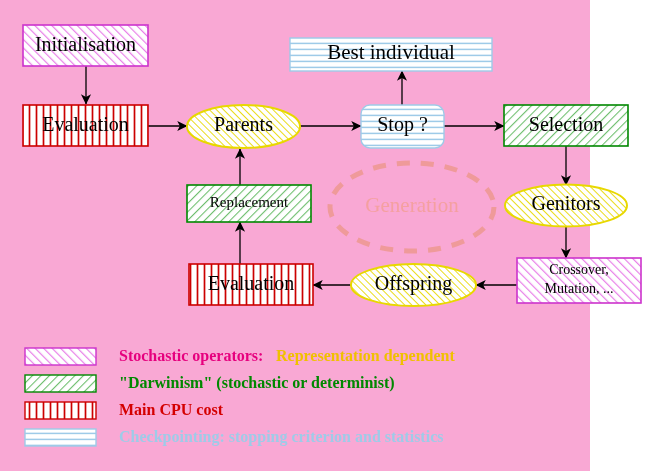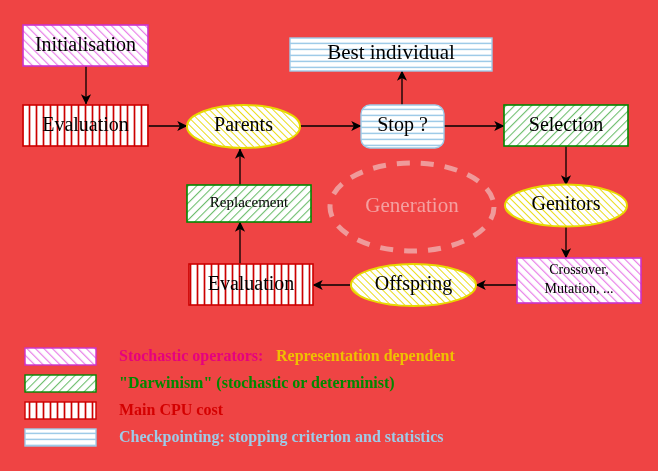--- a/index.html
+++ b/index.html
@@ -8,23 +8,23 @@
     background: #ffffff;
   }
   body {
     width: 662px;
     height: 471px;
     font-family: "Liberation Serif", serif;
     overflow: hidden;
   }
   #canvas {
     position: relative;
-    width: 658px;
+    width: 590px;
     height: 471px;
-    background: #ef4444;
+    background: #f9a8d4;
   }
   svg#diagram {
     position: absolute;
     top: 0;
     left: 0;
     width: 662px;
     height: 471px;
   }
   .node-label {
     font-family: "Liberation Serif", serif;

